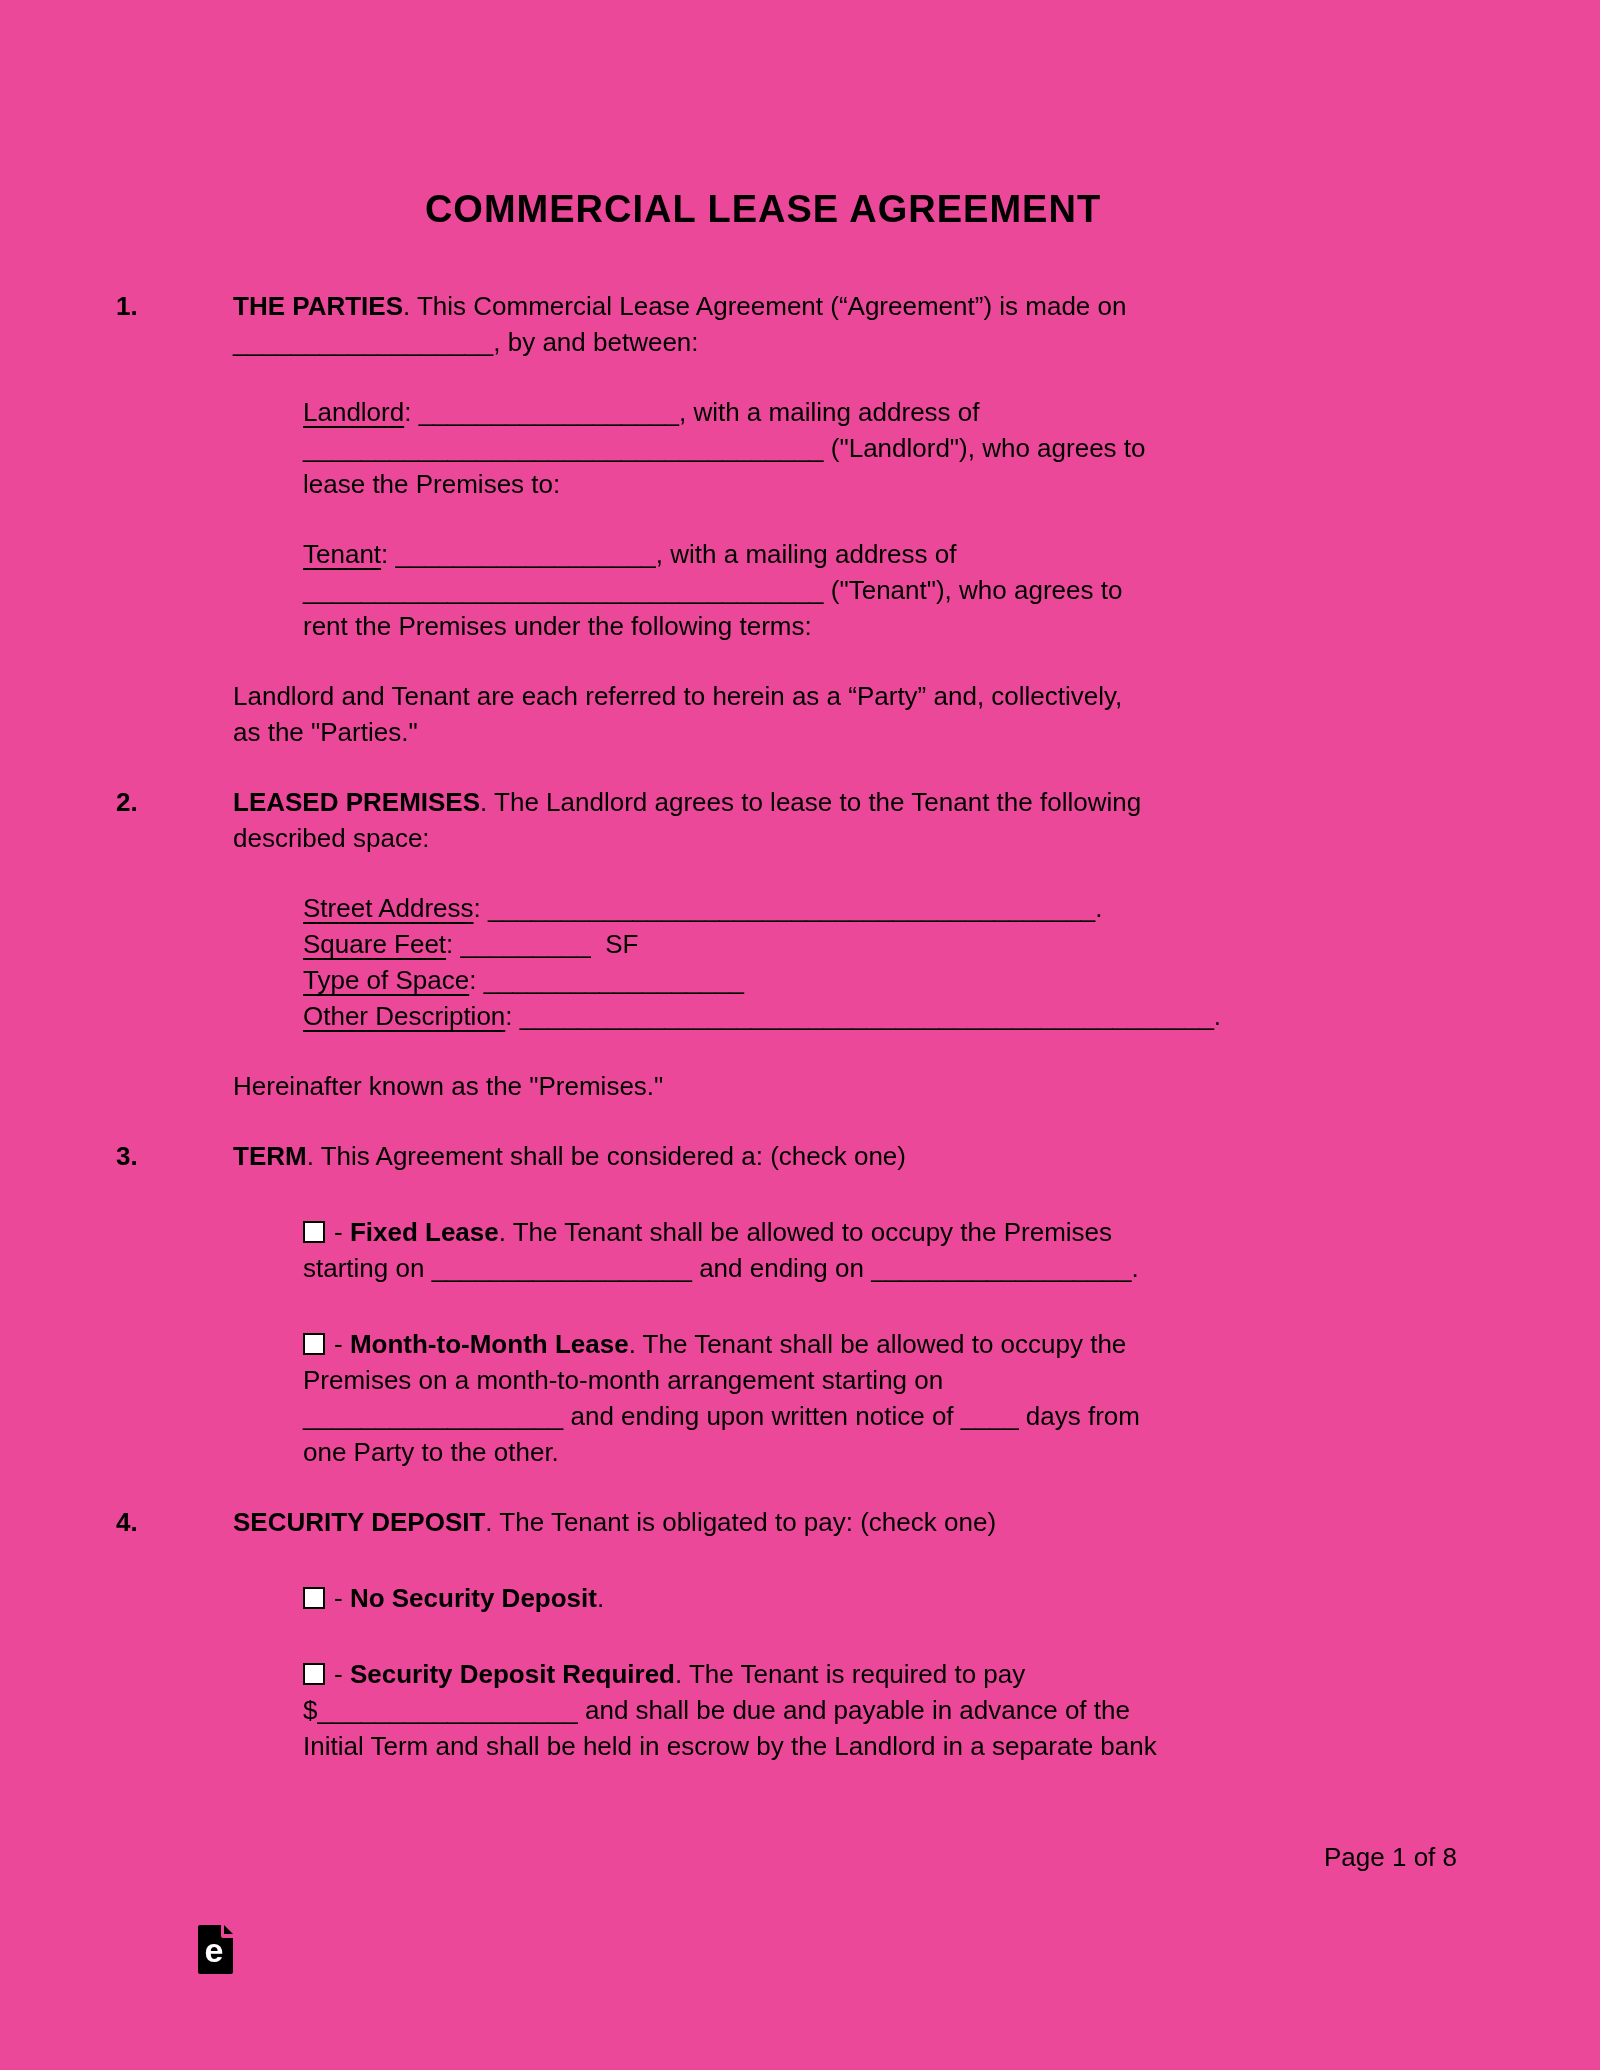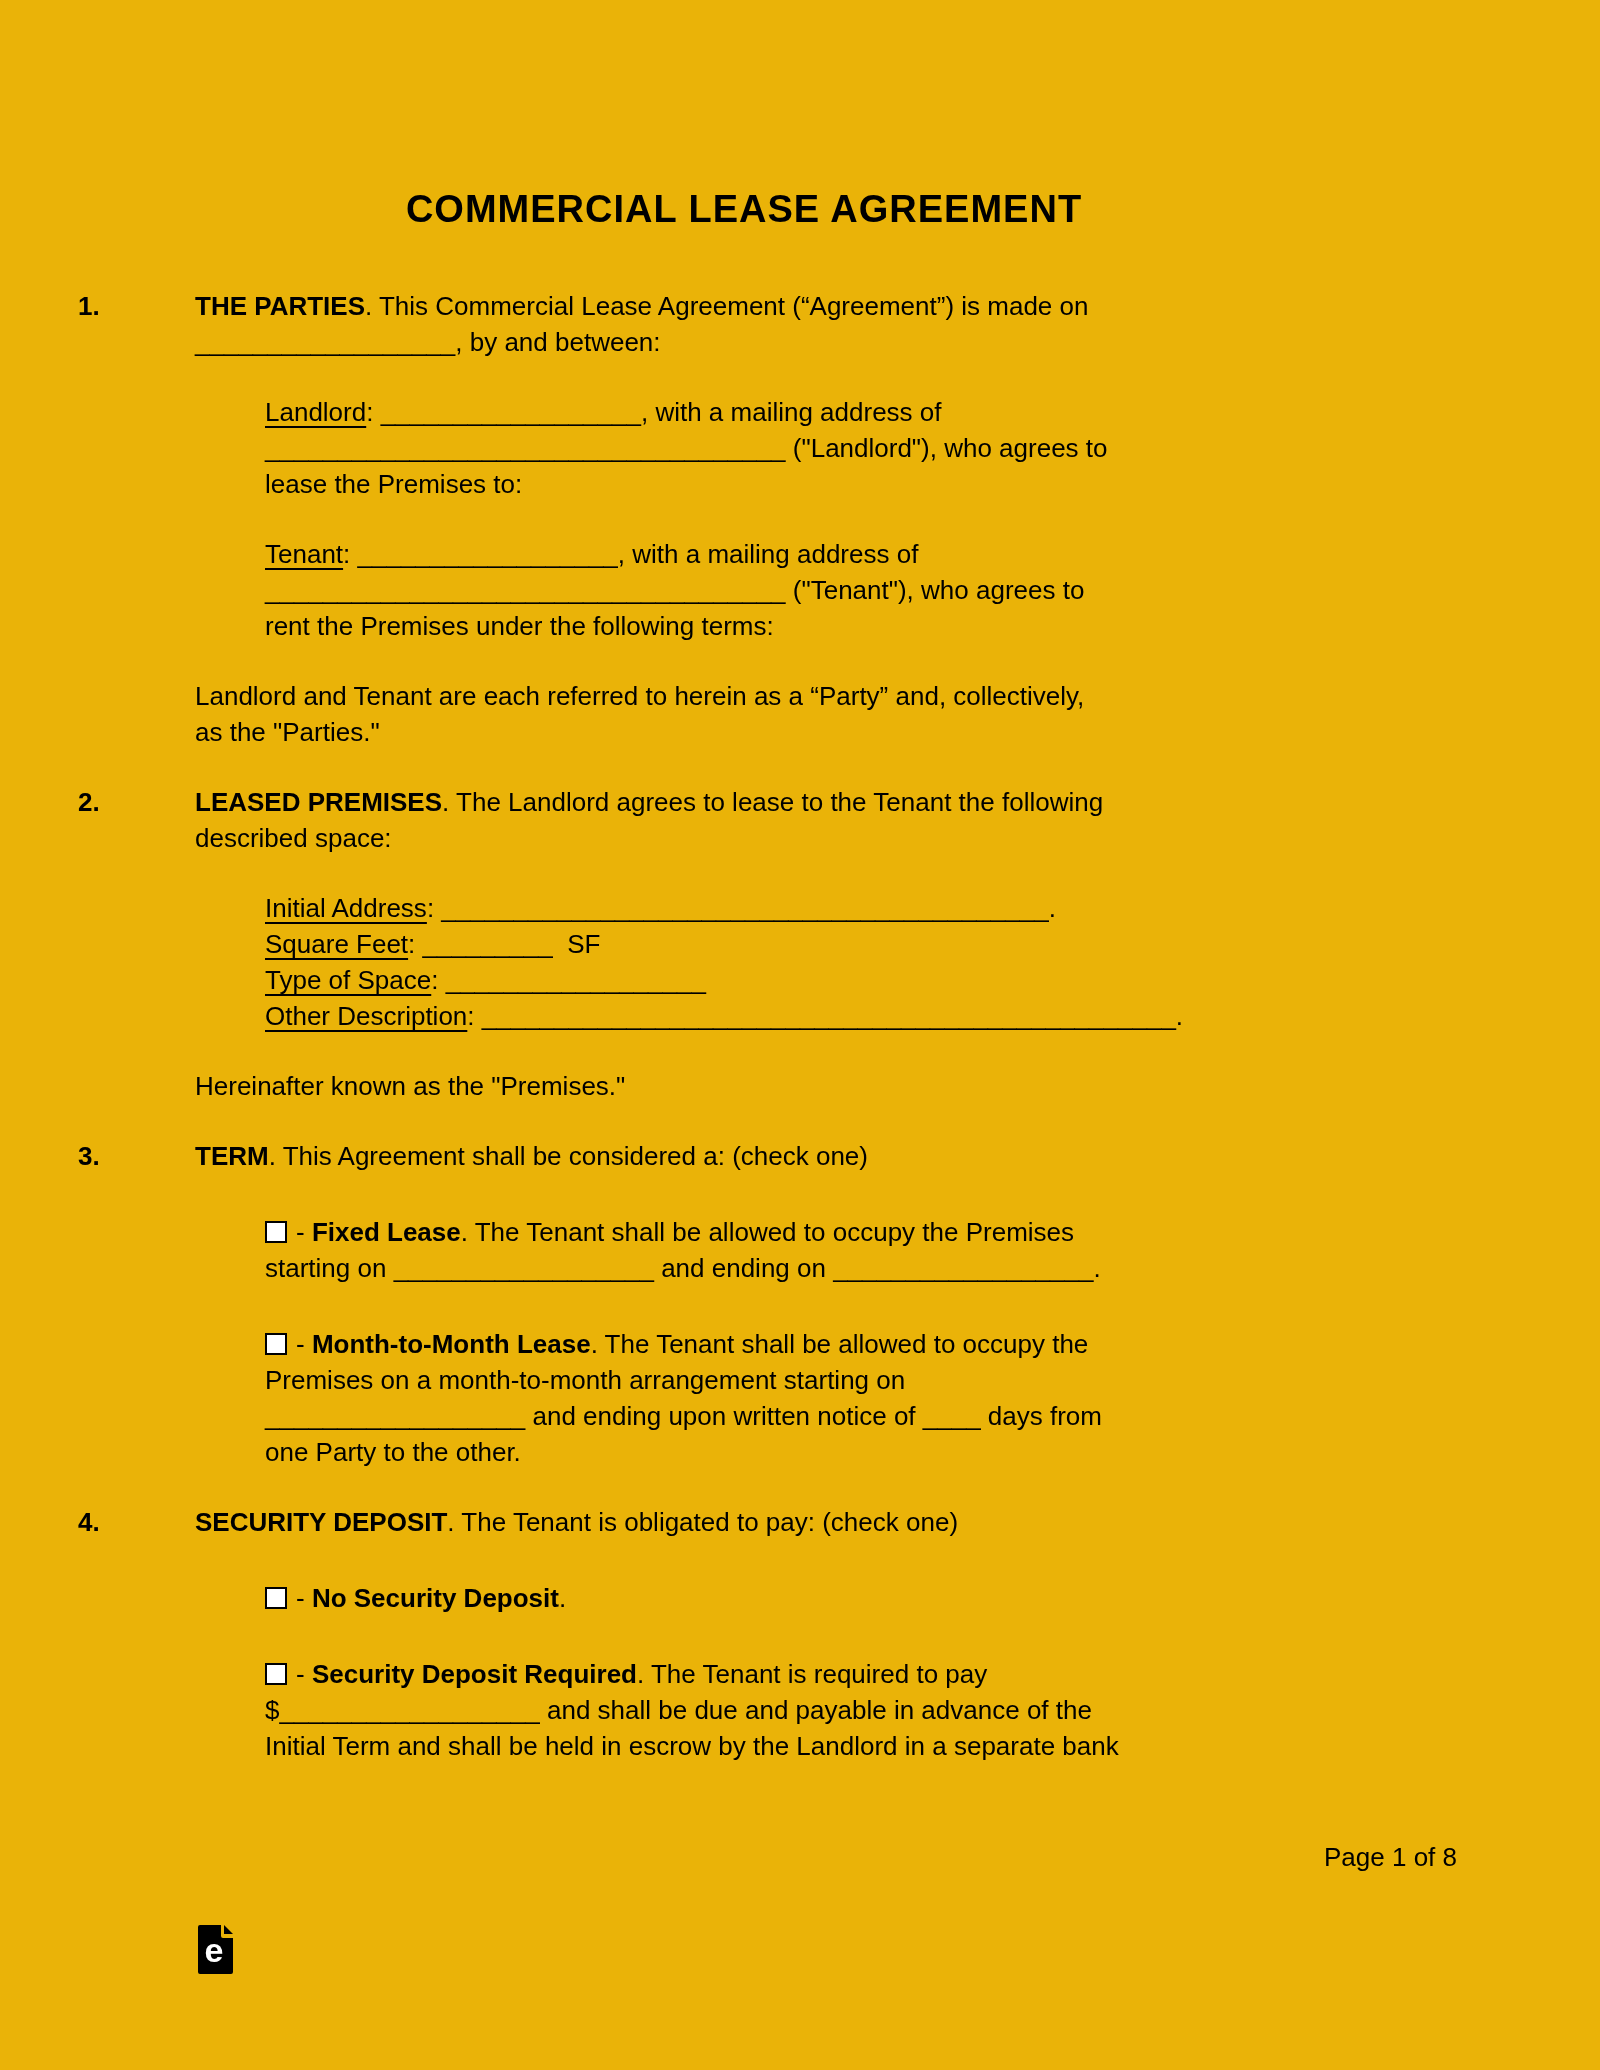--- a/index.html
+++ b/index.html
@@ -5,27 +5,27 @@
   html, body {
     margin: 0;
     padding: 0;
     background: #ffffff;
   }
   .page {
     position: relative;
     width: 1600px;
     height: 2070px;
     margin: 0 auto;
-    background: #eab308;
+    background: #ec4899;
     font-family: "Liberation Sans", sans-serif;
     font-size: 26px;
     line-height: 36px;
     color: #000000;
     box-sizing: border-box;
-    padding: 186px 190px 0 78px;
+    padding: 186px 190px 0 116px;
     overflow: hidden;
   }
   h1.title {
     margin: 0 0 55px 0;
     text-align: center;
     font-size: 38px;
     line-height: 47px;
     letter-spacing: 1px;
     font-weight: bold;
   }
@@ -115,21 +115,21 @@
 as the "Parties."</p>
     </div>
   </section>
 
   <section class="row">
     <div class="num">2.</div>
     <div class="body">
       <p><b>LEASED PREMISES</b><span class="pl">. The Landlord agrees to lease to the Tenant the following
 described space:</span></p>
       <div class="items indent">
-        <p><span class="u">Initial Address</span><span>: __________________________________________.</span></p>
+        <p><span class="u">Street Address</span><span>: __________________________________________.</span></p>
         <p><span class="u">Square Feet</span><span>: _________ &nbsp;SF</span></p>
         <p><span class="u">Type of Space</span><span>: __________________</span></p>
         <p><span class="u">Other Description</span><span>: ________________________________________________.</span></p>
       </div>
       <p>Hereinafter known as the "Premises."</p>
     </div>
   </section>
 
   <section class="row">
     <div class="num">3.</div>

